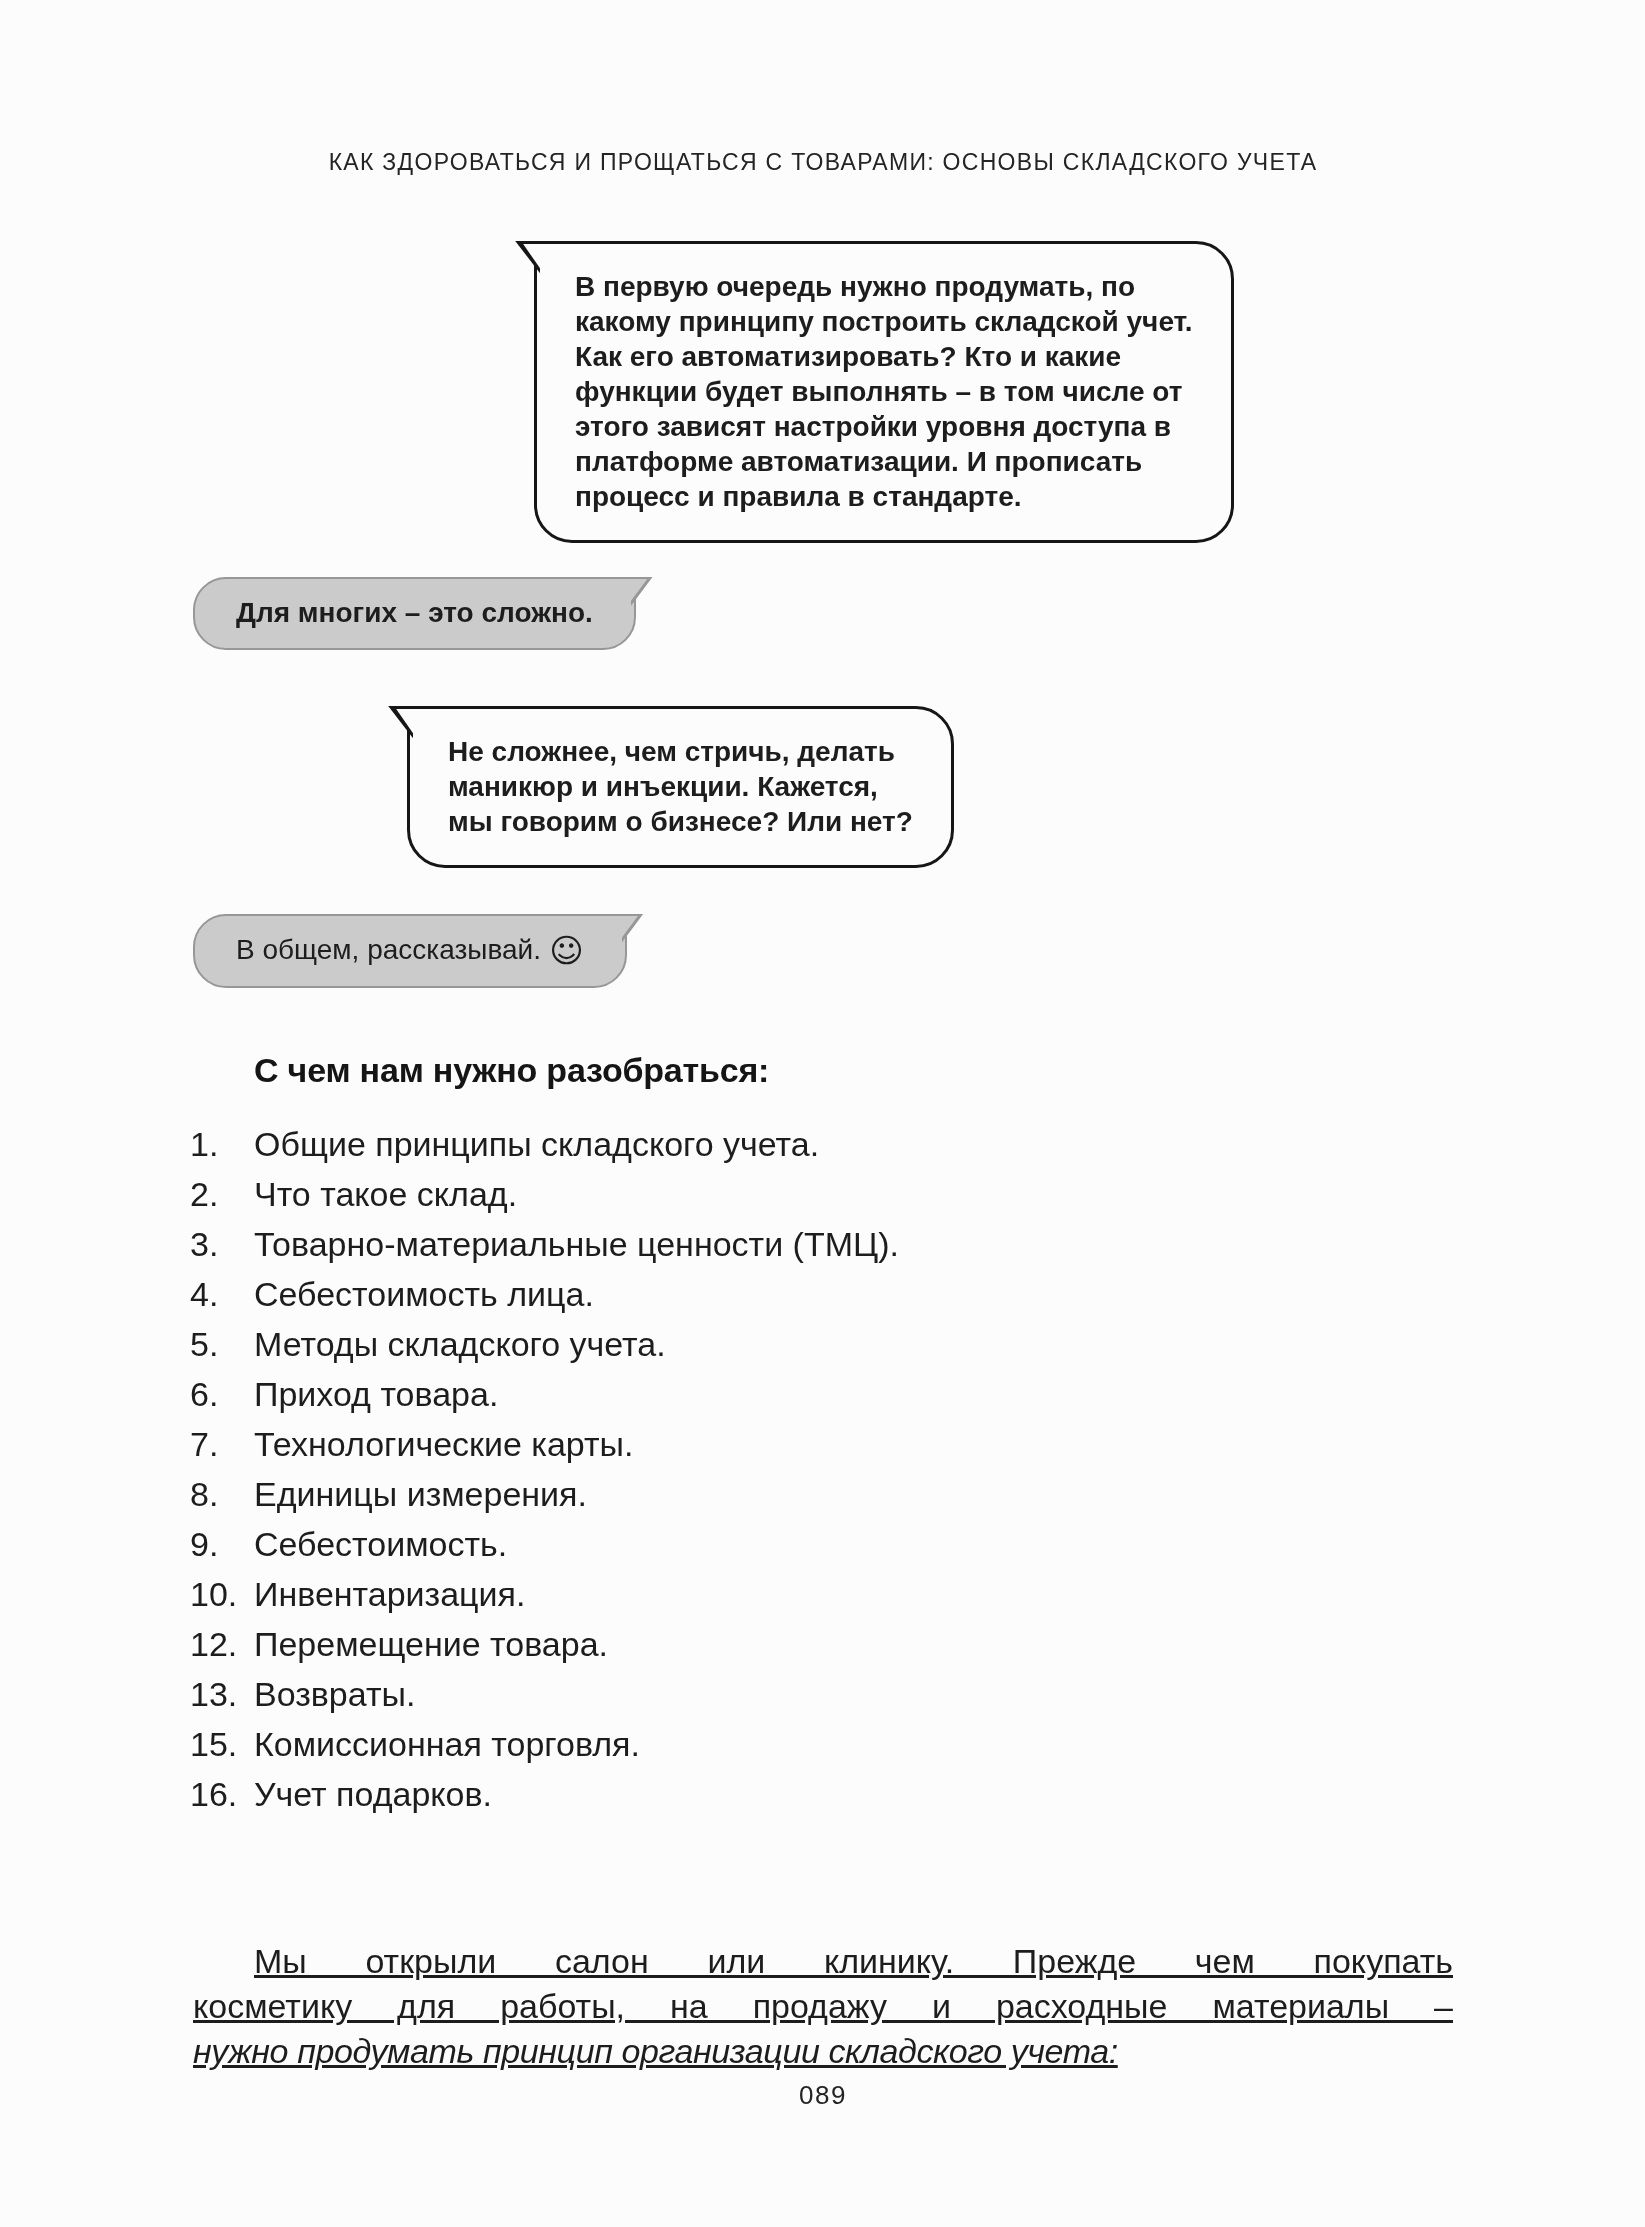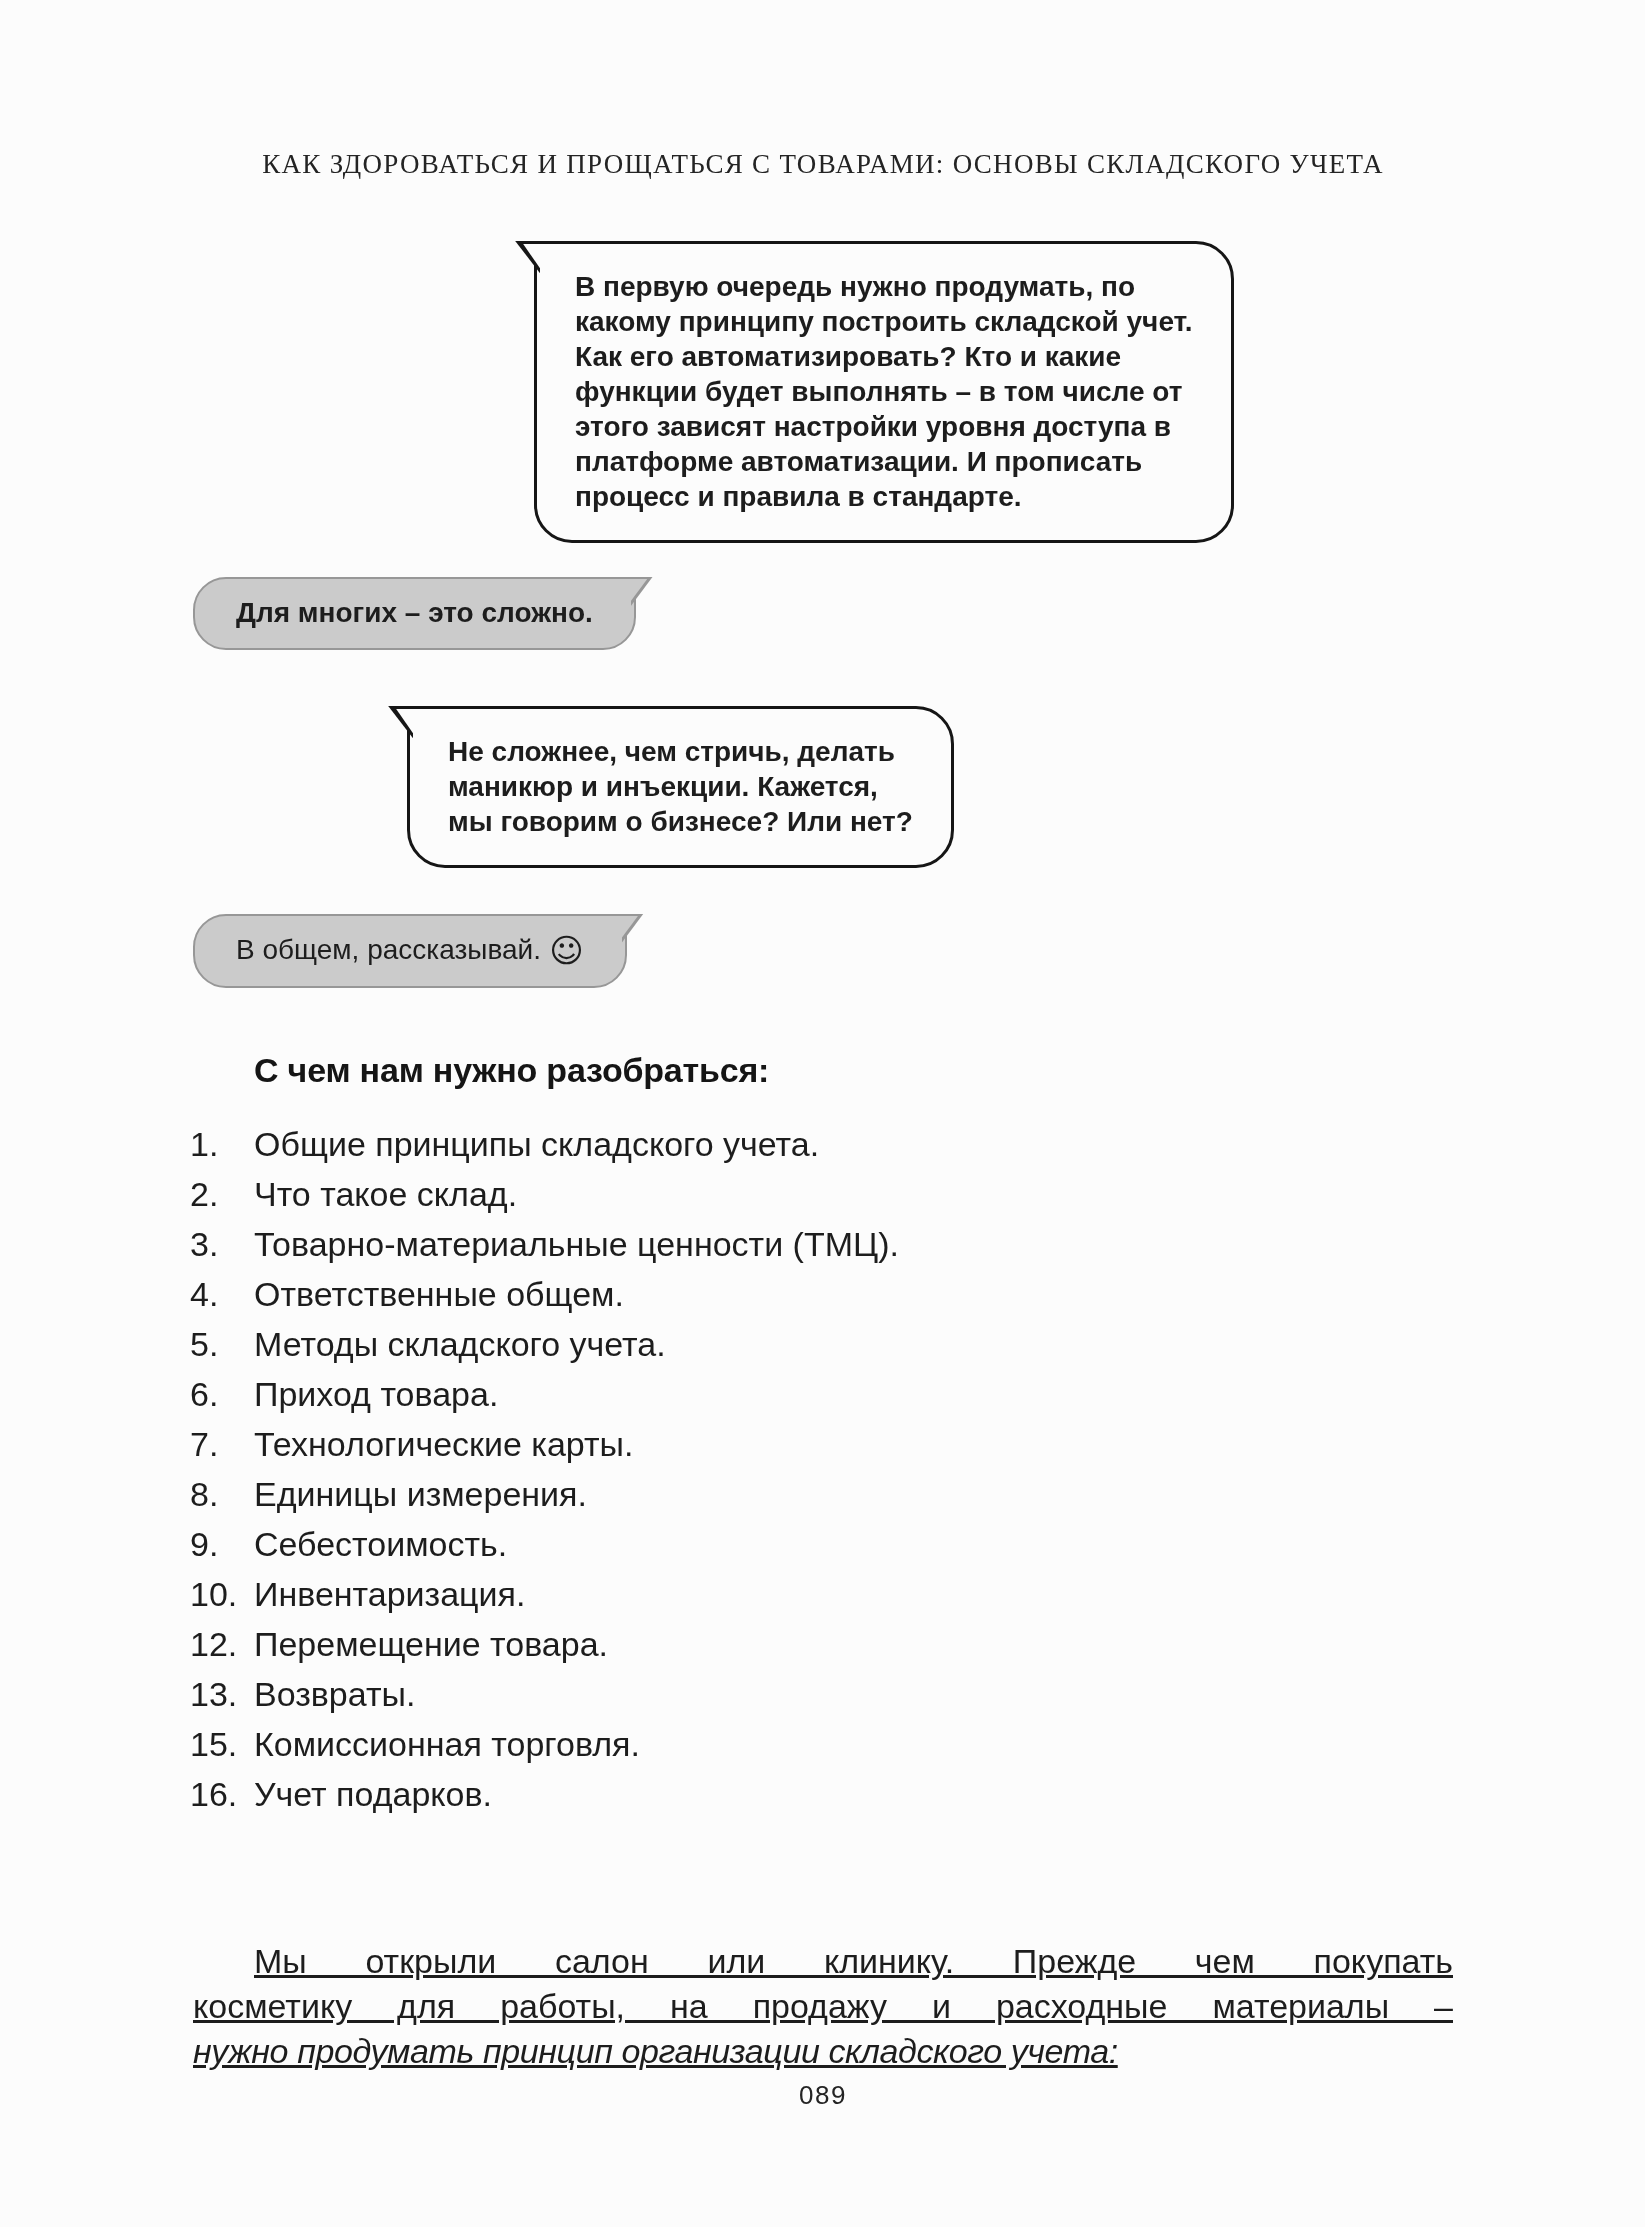--- a/index.html
+++ b/index.html
@@ -14,24 +14,23 @@
     position:relative;
     width:1646px;height:2227px;
     background:var(--paper);
     font-family:"Liberation Sans","DejaVu Sans",sans-serif;
     color:var(--text);
     overflow:hidden;
   }
   .header{
     position:absolute;top:149px;left:0;right:0;
     text-align:center;
-    font-size:27px;
+    font-size:23px;
     letter-spacing:1.3px;
     color:#242424;
-    font-family:Liberation Serif, serif;
   }
   
   .bubble{
     position:absolute;
     box-sizing:border-box;
     font-size:28px;
     line-height:35px;
     color:var(--text);
   }
   .bubble .msg{white-space:pre-line;display:block;font-weight:bold;}
@@ -159,21 +158,21 @@
       <li class="list-item">
       <span class="num">2.</span>
       <span class="txt">Что такое склад.</span>
     </li>
       <li class="list-item">
       <span class="num">3.</span>
       <span class="txt">Товарно-материальные ценности (ТМЦ).</span>
     </li>
       <li class="list-item">
       <span class="num">4.</span>
-      <span class="txt">Ответственные общем.</span>
+      <span class="txt">Себестоимость лица.</span>
     </li>
       <li class="list-item">
       <span class="num">5.</span>
       <span class="txt">Методы складского учета.</span>
     </li>
       <li class="list-item">
       <span class="num">6.</span>
       <span class="txt">Приход товара.</span>
     </li>
       <li class="list-item">

